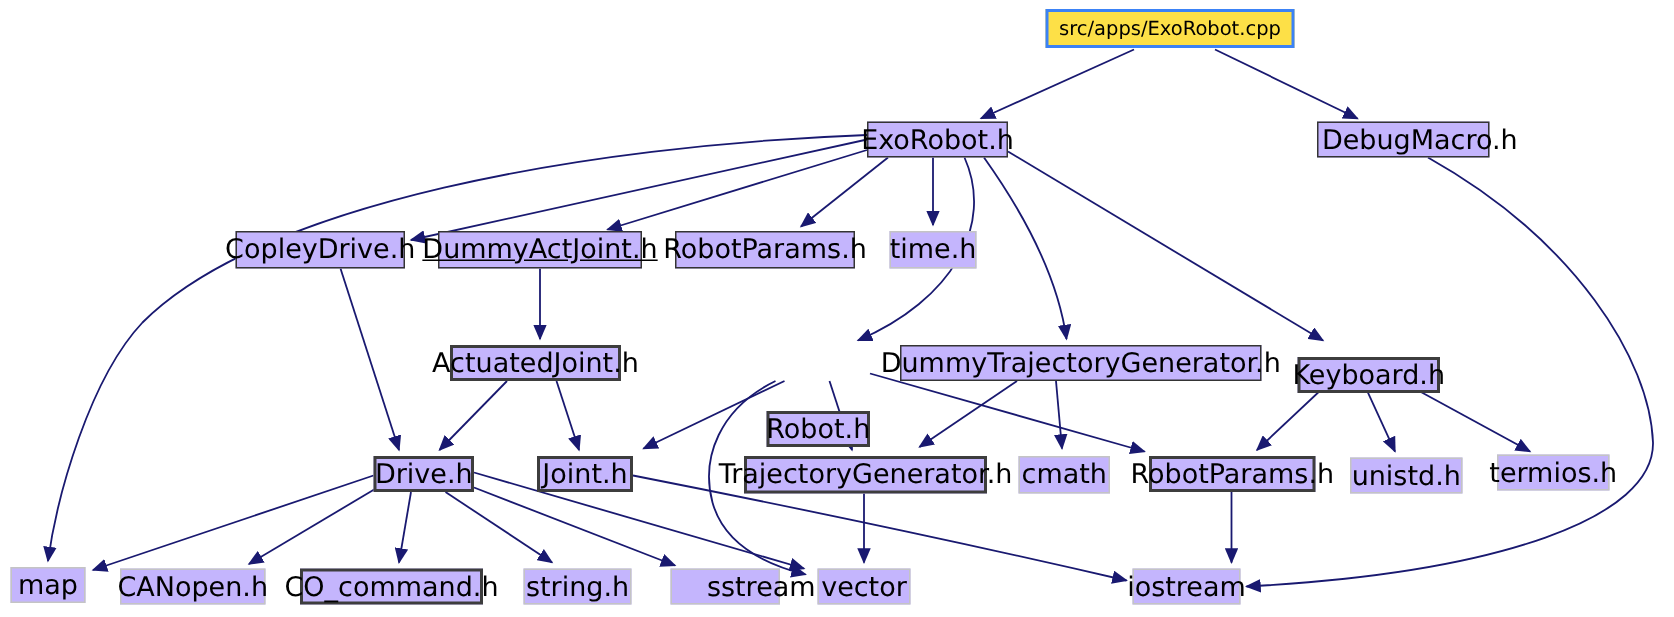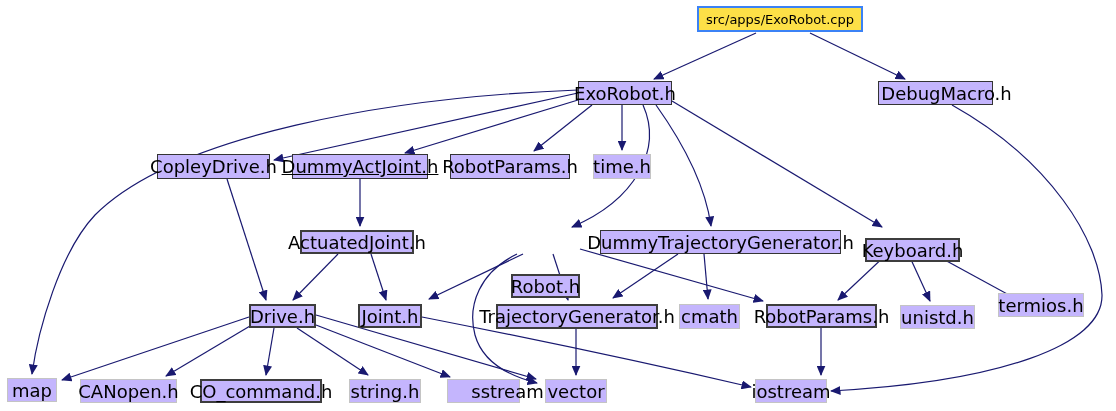--- a/index.html
+++ b/index.html
@@ -98,21 +98,21 @@
       <div class="node project-bold" style="left: 300px; top: 230px; width: 114px; height: 24px;">ActuatedJoint.h</div>
       <div class="node project-bold" style="left: 511px; top: 230px; width: 69px; height: 24px; margin-top: 44px;">Robot.h</div>
       <div class="node project" style="left: 600px; top: 230px; width: 241px; height: 24px;">DummyTrajectoryGenerator.h</div>
       <div class="node project-bold" style="left: 865px; top: 238px; width: 95px; height: 24px;">Keyboard.h</div>
       <div class="node project-bold" style="left: 249px; top: 304px; width: 67px; height: 24px;">Drive.h</div>
       <div class="node project-bold" style="left: 358px; top: 304px; width: 64px; height: 24px;">Joint.h</div>
       <div class="node project-bold" style="left: 496px; top: 304px; width: 162px; height: 25px;">TrajectoryGenerator.h</div>
       <div class="node system" style="left: 679px; top: 304px; width: 61px; height: 25px;">cmath</div>
       <div class="node project-bold" style="left: 766px; top: 304px; width: 111px; height: 24px;">RobotParams.h</div>
       <div class="node system" style="left: 900px; top: 305px; width: 75px; height: 24px;">unistd.h</div>
-      <div class="node system" style="left: 998px; top: 293px; width: 86px; height: 24px;">termios.h</div>
+      <div class="node system" style="left: 998px; top: 303px; width: 75px; height: 24px;">termios.h</div>
       <div class="node system" style="left: 7px; top: 378px; width: 50px; height: 24px;">map</div>
       <div class="node system" style="left: 80px; top: 379px; width: 97px; height: 24px;">CANopen.h</div>
       <div class="node project-bold" style="left: 200px; top: 379px; width: 122px; height: 24px;">CO_command.h</div>
       <div class="node system" style="left: 349px; top: 379px; width: 72px; height: 24px;">string.h</div>
       <div class="node system" style="left: 447px; top: 379px; width: 73px; height: 24px; padding-left: 48px;">sstream</div>
       <div class="node system" style="left: 545px; top: 379px; width: 62px; height: 24px;">vector</div>
       <div class="node system" style="left: 755px; top: 379px; width: 72px; height: 24px;">iostream</div>
     </div>
 </div>
 

